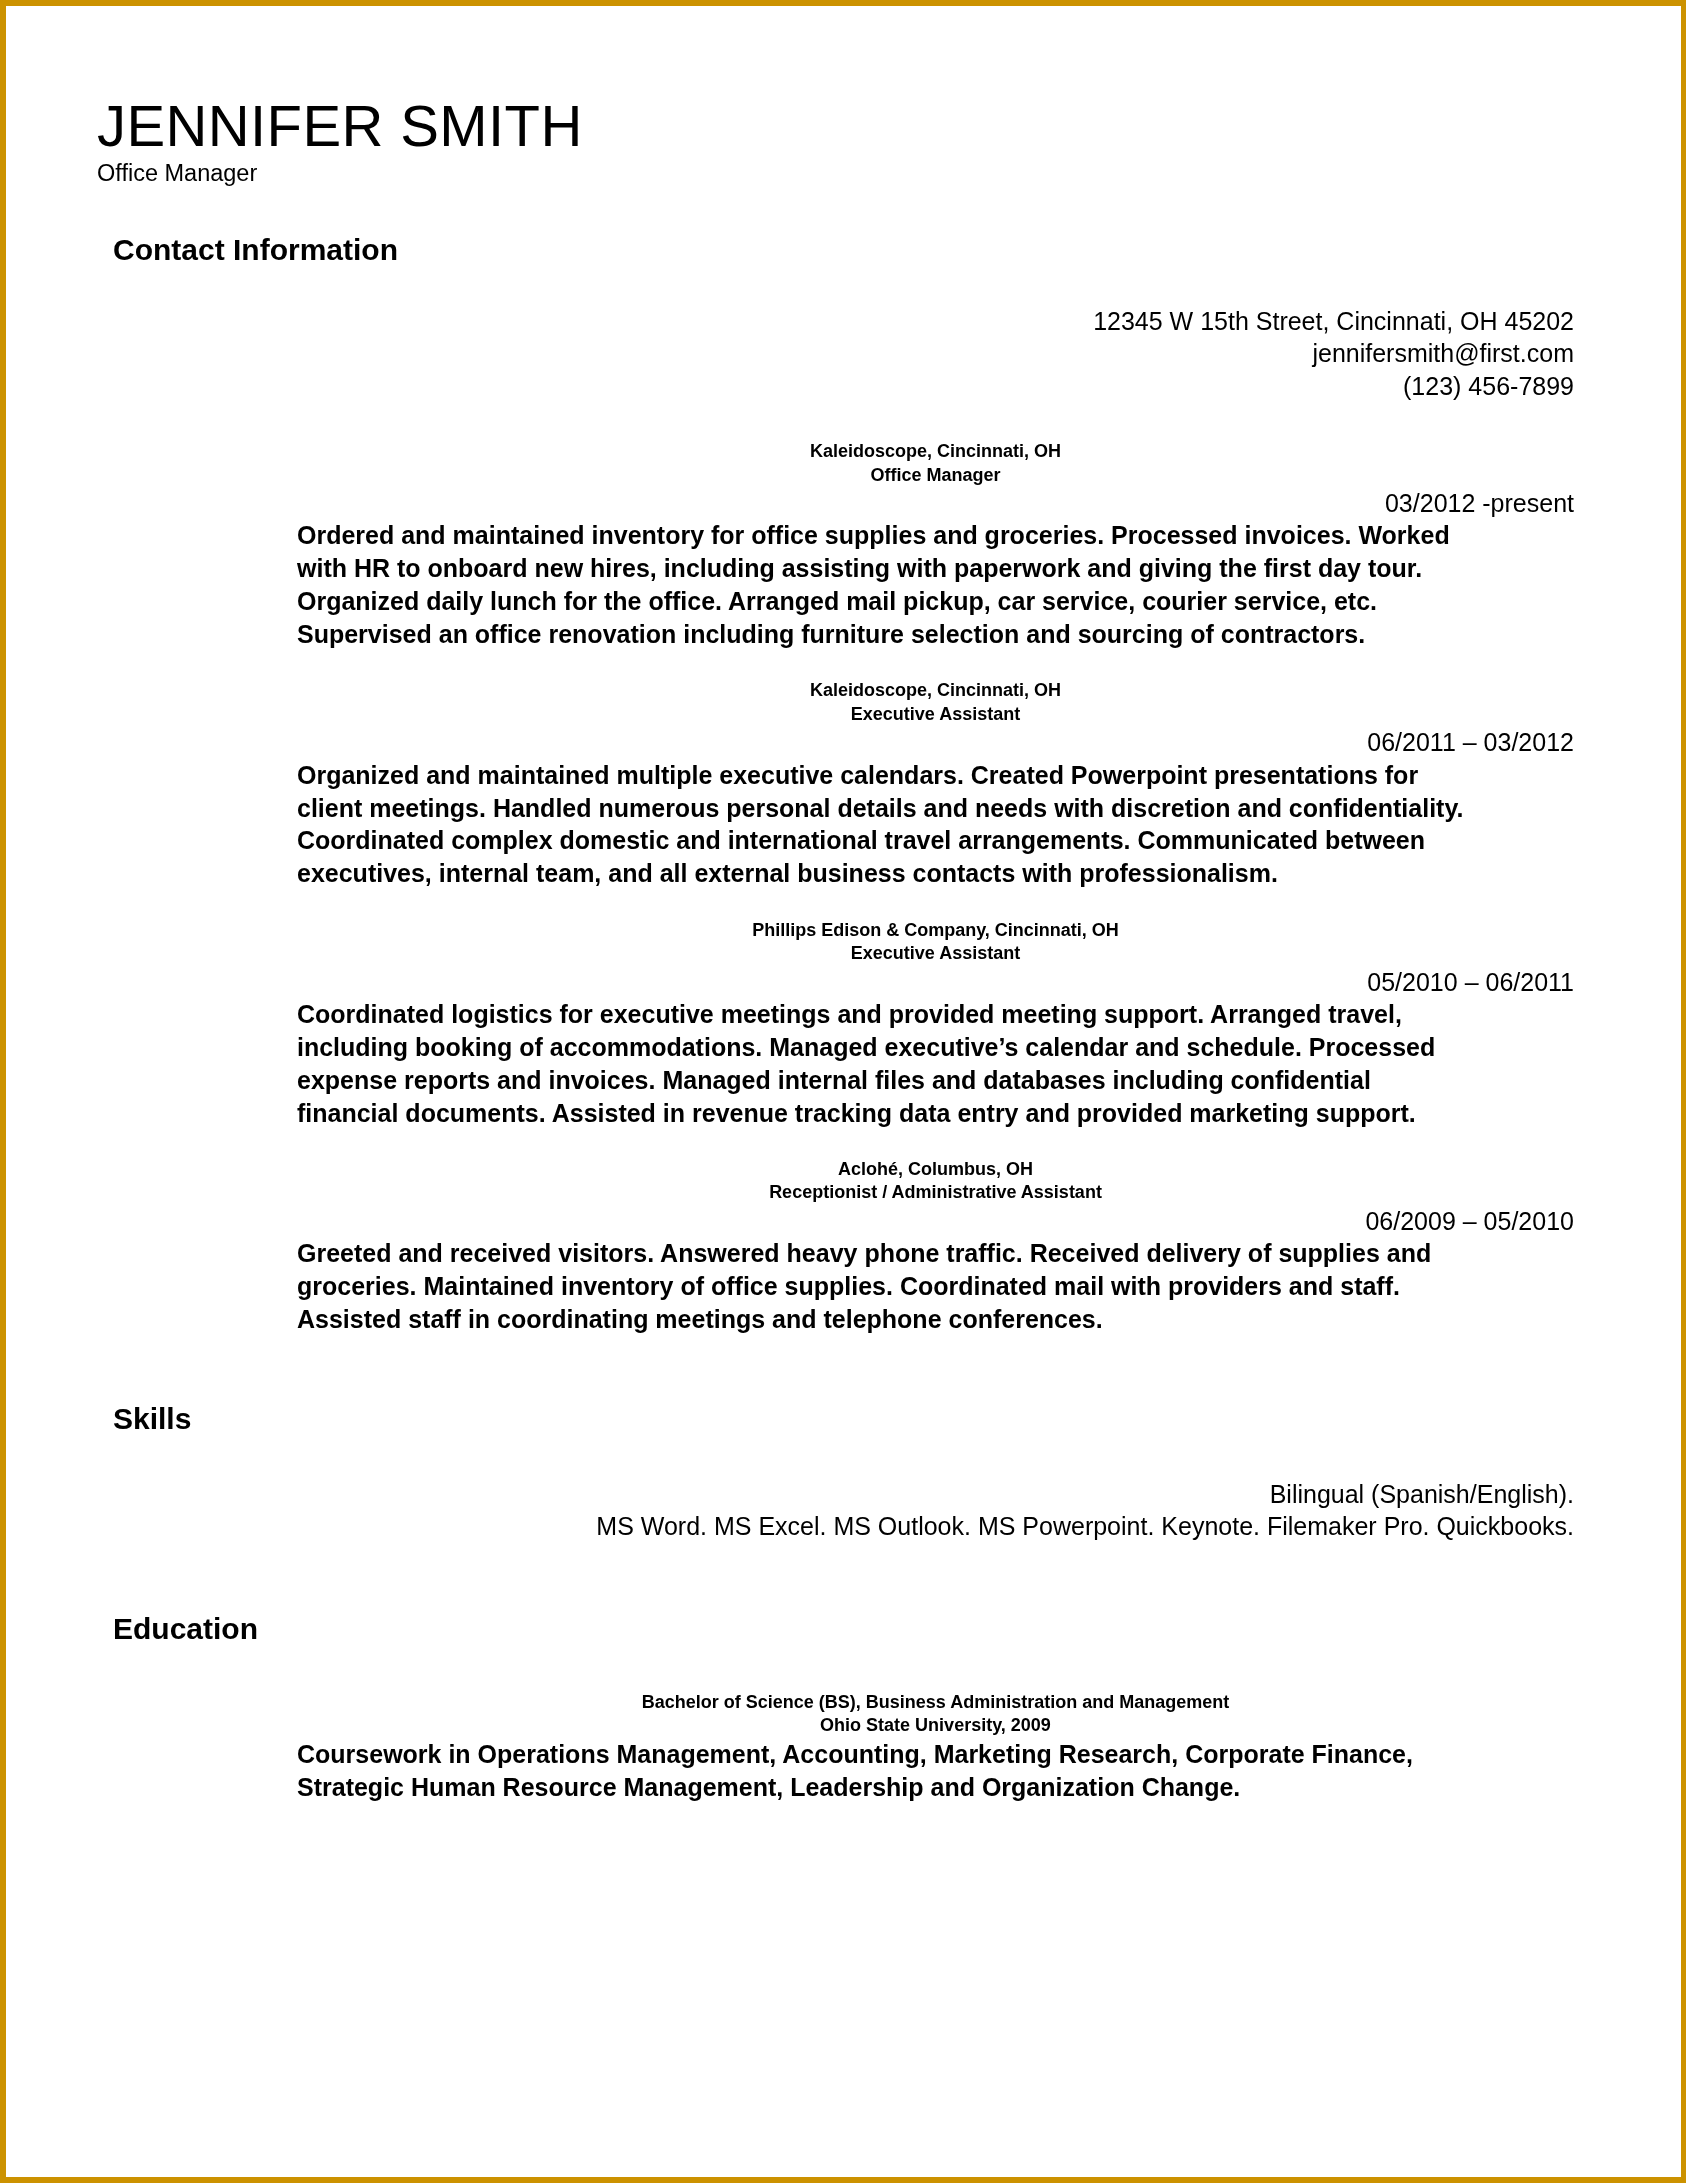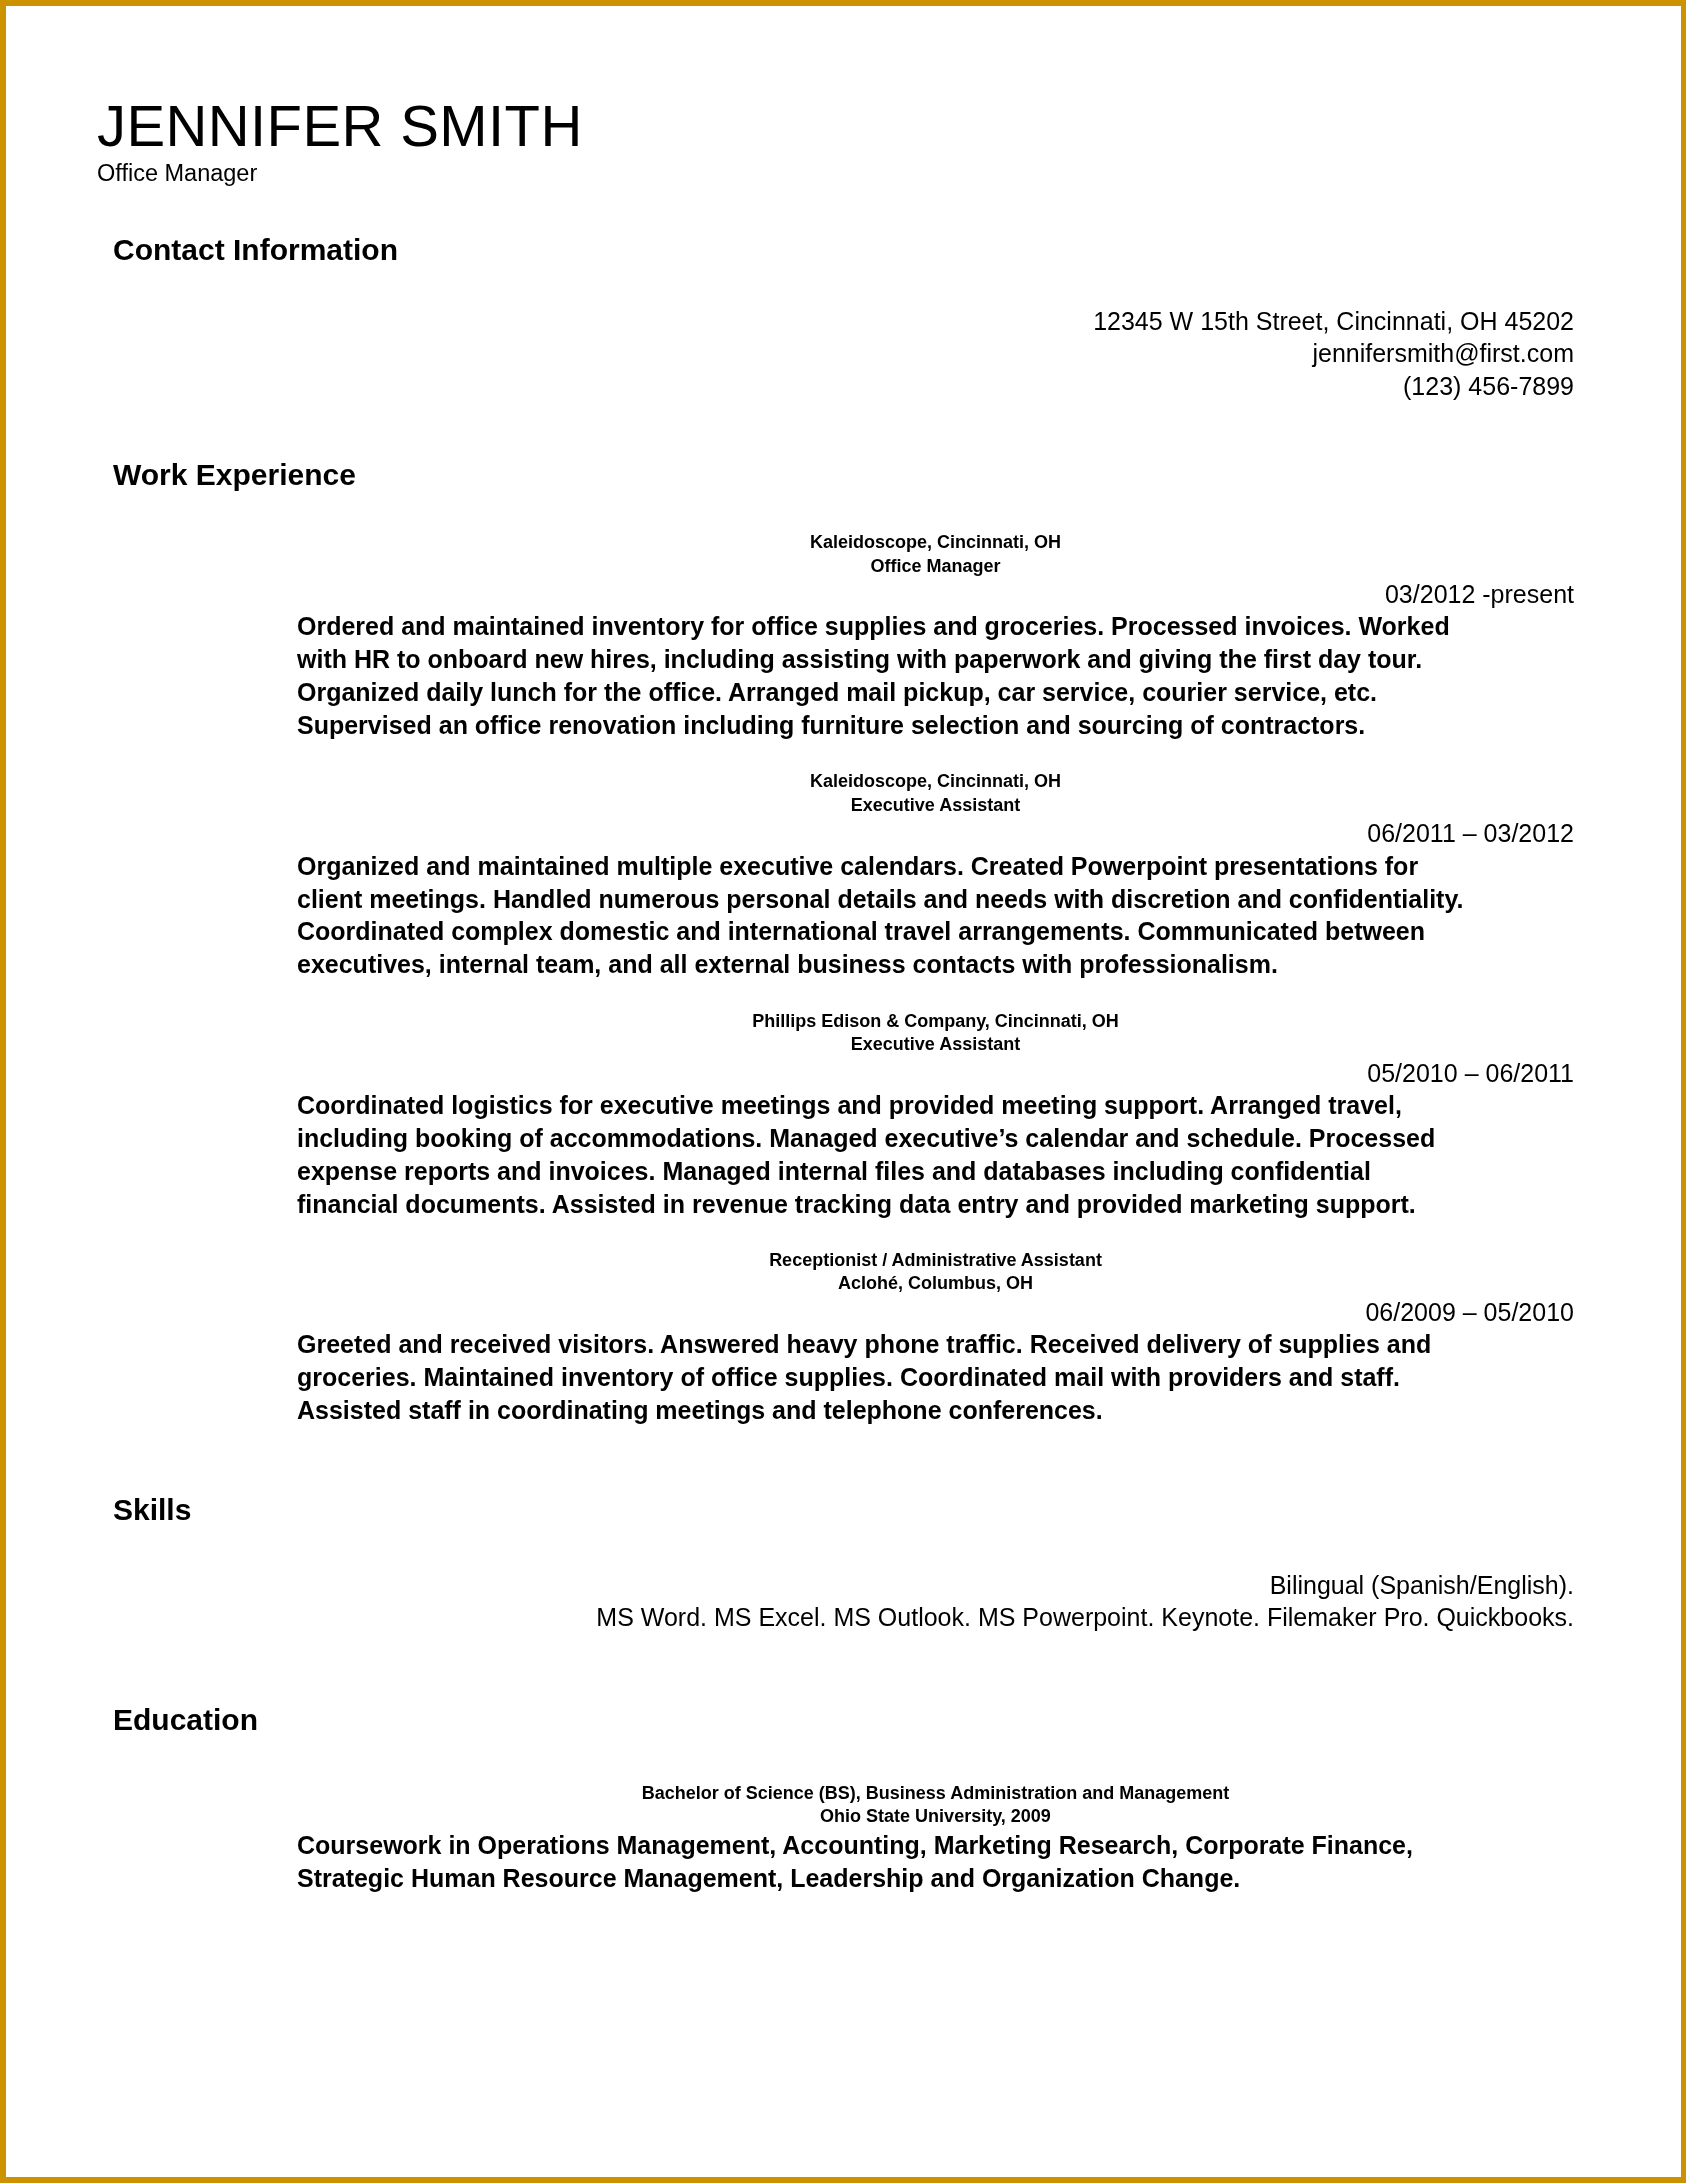--- a/index.html
+++ b/index.html
@@ -99,21 +99,20 @@
   <h1 class="name">JENNIFER SMITH</h1>
   <p class="subtitle">Office Manager</p>
 
   <h2 class="section-heading sec-contact">Contact Information</h2>
   <div class="indent contact-block">
     <p class="body-line">12345 W 15th Street, Cincinnati, OH 45202</p>
     <p class="body-line">jennifersmith@first.com</p>
     <p class="body-line">(123) 456-7899</p>
   </div>
 
-  <h2 class="section-heading sec-work">Work Experience</h2>
   <div class="indent work-block">
 
     <div class="job">
       <p class="bold-line">Kaleidoscope, Cincinnati, OH</p>
       <p class="bold-line">Office Manager</p>
       <p class="body-line">03/2012 -present</p>
       <p class="body-para">Ordered and maintained inventory for office supplies and groceries. Processed invoices. Worked with HR to onboard new hires, including assisting with paperwork and giving the first day tour. Organized daily lunch for the office. Arranged mail pickup, car service, courier service, etc. Supervised an office renovation including furniture selection and sourcing of contractors.</p>
     </div>
 
     <div class="job">
@@ -124,22 +123,22 @@
     </div>
 
     <div class="job">
       <p class="bold-line">Phillips Edison &amp; Company, Cincinnati, OH</p>
       <p class="bold-line">Executive Assistant</p>
       <p class="body-line">05/2010 – 06/2011</p>
       <p class="body-para">Coordinated logistics for executive meetings and provided meeting support. Arranged travel, including booking of accommodations. Managed executive’s calendar and schedule. Processed expense reports and invoices. Managed internal files and databases including confidential financial documents. Assisted in revenue tracking data entry and provided marketing support.</p>
     </div>
 
     <div class="job">
+      <p class="bold-line">Aclohé, Columbus, OH</p>
       <p class="bold-line">Receptionist / Administrative Assistant</p>
-      <p class="bold-line">Aclohé, Columbus, OH</p>
       <p class="body-line">06/2009 – 05/2010</p>
       <p class="body-para">Greeted and received visitors. Answered heavy phone traffic. Received delivery of supplies and groceries. Maintained inventory of office supplies. Coordinated mail with providers and staff. Assisted staff in coordinating meetings and telephone conferences.</p>
     </div>
 
   </div>
 
   <h2 class="section-heading sec-skills">Skills</h2>
   <div class="indent skills-block">
     <p class="body-line">Bilingual (Spanish/English).</p>
     <p class="body-line">MS Word. MS Excel. MS Outlook. MS Powerpoint. Keynote. Filemaker Pro. Quickbooks.</p>

